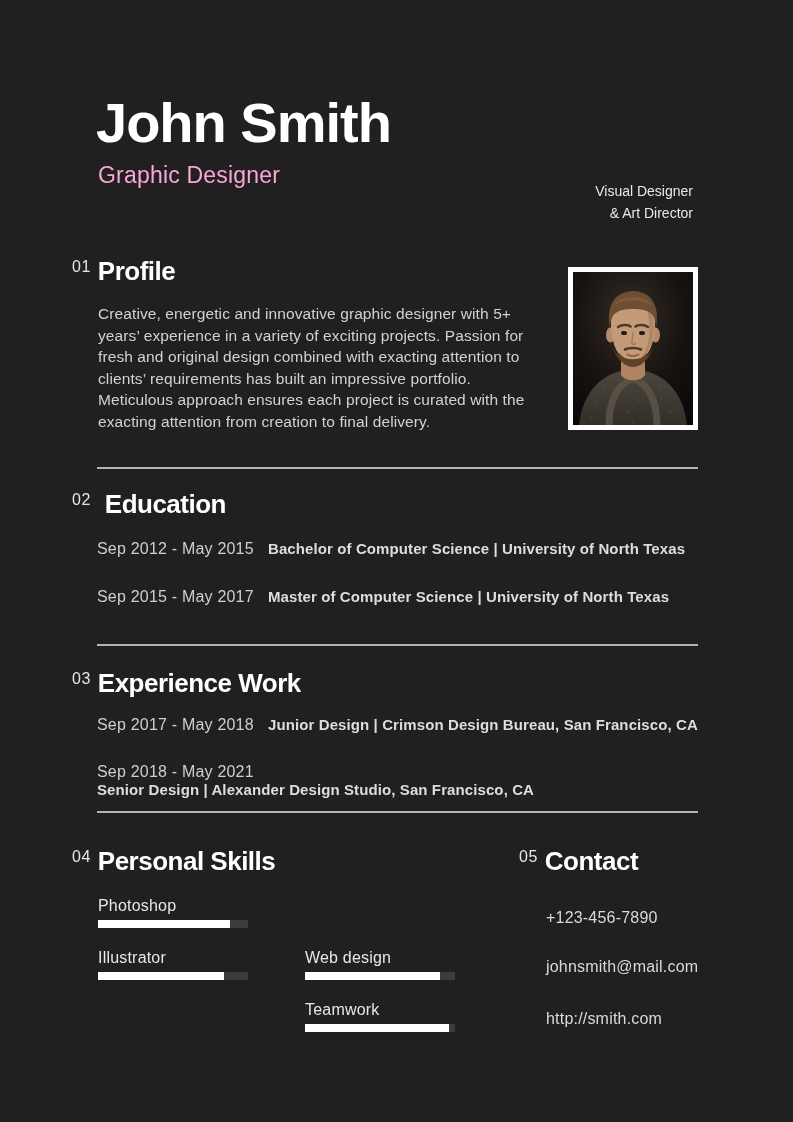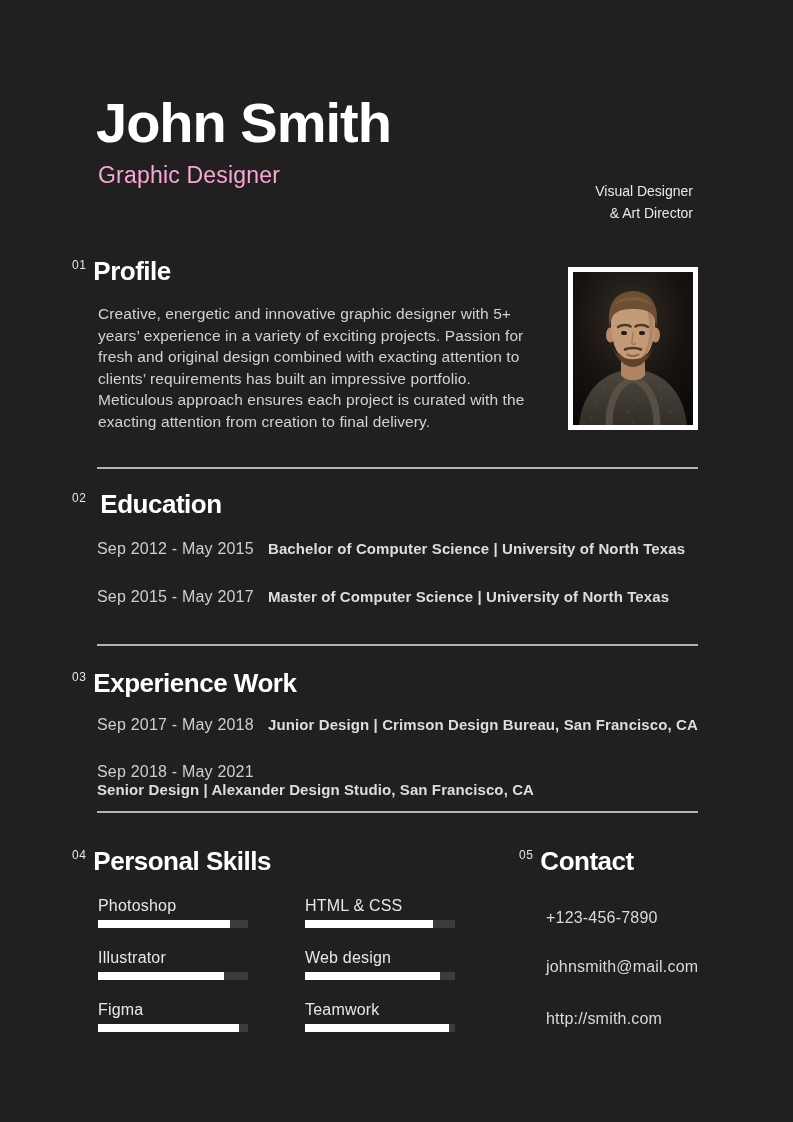--- a/index.html
+++ b/index.html
@@ -9,21 +9,21 @@
     background:#211f1f; overflow:hidden;
     font-family:"Liberation Sans", sans-serif; color:#ffffff;
   }
   .abs { position:absolute; }
 
   .name { left:96px; top:78px; font-size:56px; font-weight:bold; letter-spacing:-1px; color:#ffffff; white-space:nowrap; }
   .job-title { left:98px; top:150px; font-size:23px; color:#f9a8d4; letter-spacing:0.2px; }
   .tagline { right:100px; top:168px; text-align:right; font-size:14px; line-height:22px; color:#eae8e8; }
 
   .section-head { display:flex; align-items:flex-start; gap:7px; }
-  .sec-num { font-size:12px; color:#e6e4e4; margin-top:1px; letter-spacing:0.5px; }
+  .sec-num { font-size:16px; color:#e6e4e4; margin-top:1px; letter-spacing:0.5px; }
   .sec-title { font-size:26px; font-weight:bold; letter-spacing:-0.5px; line-height:28px; color:#ffffff; white-space:nowrap; }
 
   .profile-body { left:98px; top:291px; width:444px; font-size:15.5px; line-height:21.5px; color:#d3d1d1; letter-spacing:0.1px; }
 
   .photo-frame { left:568px; top:255px; width:130px; height:163px; background:#ffffff; padding:5px; }
   .photo-frame svg { display:block; width:120px; height:153px; }
 
   .divider { left:97px; width:601px; height:2px; background:#b4b2b2; }
 
   .row { left:97px; display:flex; align-items:baseline; white-space:nowrap; }
@@ -164,32 +164,20 @@
     <div class="skill-bar">
         <div class="skill-fill" style="width: 88%;"></div>
       </div>
   </div>
   <div class="abs skill" style="left:98px; top:937px;">
     <div class="skill-name">Illustrator</div>
     <div class="skill-bar">
         <div class="skill-fill" style="width: 84%;"></div>
       </div>
   </div>
-  <div class="abs skill" style="left:98px; top:989px;">
-    <div class="skill-name">Figma</div>
-    <div class="skill-bar">
-        <div class="skill-fill" style="width: 94%;"></div>
-      </div>
-  </div>
-  <div class="abs skill" style="left:305px; top:885px;">
-    <div class="skill-name">HTML &amp; CSS</div>
-    <div class="skill-bar">
-        <div class="skill-fill" style="width: 85%;"></div>
-      </div>
-  </div>
   <div class="abs skill" style="left:305px; top:937px;">
     <div class="skill-name">Web design</div>
     <div class="skill-bar">
         <div class="skill-fill" style="width: 90%;"></div>
       </div>
   </div>
   <div class="abs skill" style="left:305px; top:989px;">
     <div class="skill-name">Teamwork</div>
     <div class="skill-bar">
         <div class="skill-fill" style="width: 96%;"></div>

